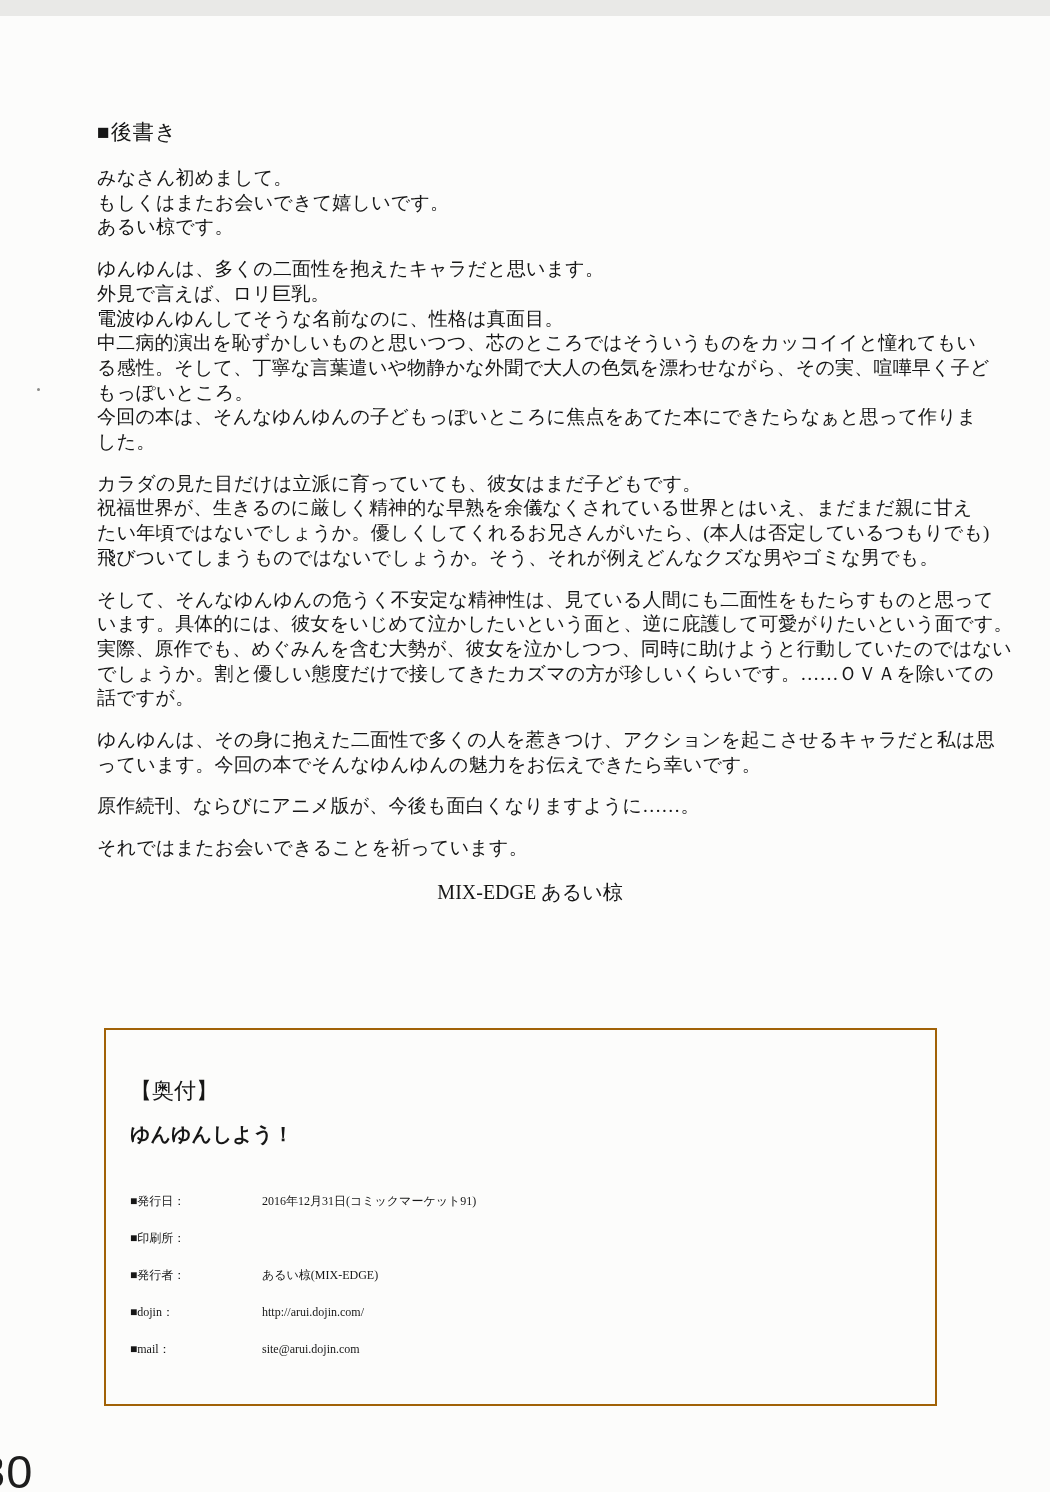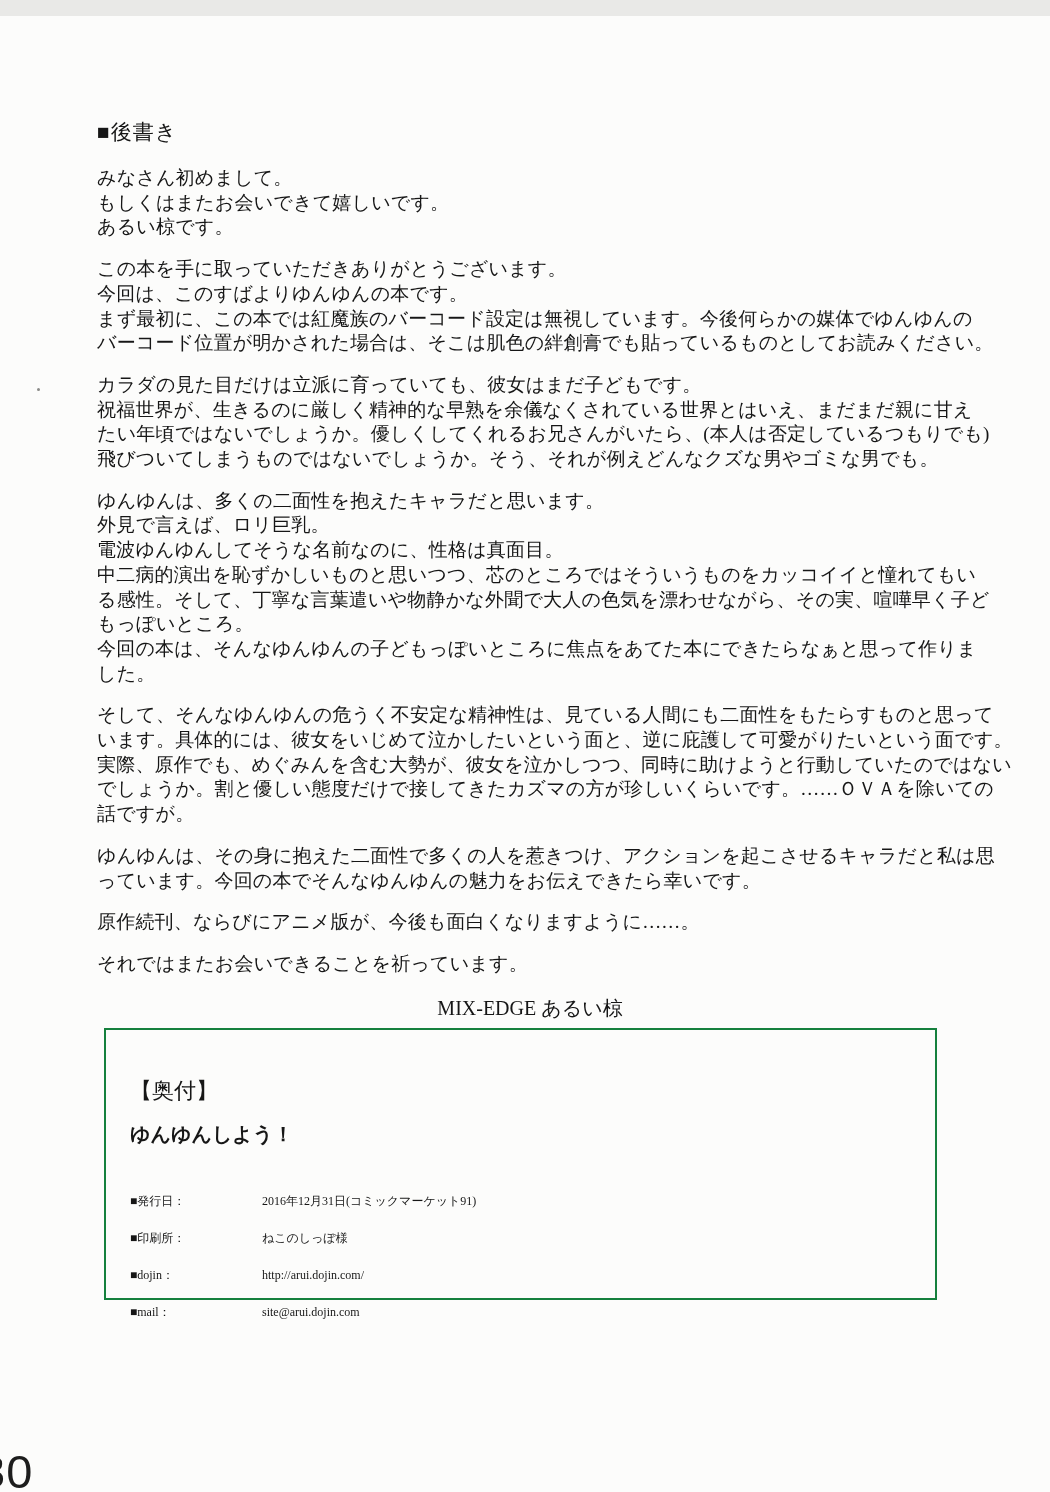--- a/index.html
+++ b/index.html
@@ -44,22 +44,22 @@
     line-height: 25px;
     text-align: center;
     padding-right: 14px;
     margin-top: 19px;
   }
   .colophon {
     position: absolute;
     left: 104px;
     top: 1012px;
     width: 833px;
-    height: 272px;
-    border: 2px solid #15803d;
+    height: 378px;
+    border: 2px solid #a16207;
     box-sizing: border-box;
     padding: 46px 30px 0 24px;
   }
   .colophon-title {
     font-size: 22px;
     line-height: 30px;
     margin: 0 0 14px 0;
   }
   .colophon-book-title {
     font-size: 20px;
@@ -106,36 +106,32 @@
 <body>
 
 <div class="page">
 
   <div class="afterword">
     <div class="afterword-heading">■後書き</div>
 
     <div class="para">みなさん初めまして。
 もしくはまたお会いできて嬉しいです。
 あるい椋です。</div>
-    <div class="para">この本を手に取っていただきありがとうございます。
-今回は、このすばよりゆんゆんの本です。
-まず最初に、この本では紅魔族のバーコード設定は無視しています。今後何らかの媒体でゆんゆんの
-バーコード位置が明かされた場合は、そこは肌色の絆創膏でも貼っているものとしてお読みください。</div>
-    <div class="para">カラダの見た目だけは立派に育っていても、彼女はまだ子どもです。
-祝福世界が、生きるのに厳しく精神的な早熟を余儀なくされている世界とはいえ、まだまだ親に甘え
-たい年頃ではないでしょうか。優しくしてくれるお兄さんがいたら、(本人は否定しているつもりでも)
-飛びついてしまうものではないでしょうか。そう、それが例えどんなクズな男やゴミな男でも。</div>
     <div class="para">ゆんゆんは、多くの二面性を抱えたキャラだと思います。
 外見で言えば、ロリ巨乳。
 電波ゆんゆんしてそうな名前なのに、性格は真面目。
 中二病的演出を恥ずかしいものと思いつつ、芯のところではそういうものをカッコイイと憧れてもい
 る感性。そして、丁寧な言葉遣いや物静かな外聞で大人の色気を漂わせながら、その実、喧嘩早く子ど
 もっぽいところ。
 今回の本は、そんなゆんゆんの子どもっぽいところに焦点をあてた本にできたらなぁと思って作りま
 した。</div>
+    <div class="para">カラダの見た目だけは立派に育っていても、彼女はまだ子どもです。
+祝福世界が、生きるのに厳しく精神的な早熟を余儀なくされている世界とはいえ、まだまだ親に甘え
+たい年頃ではないでしょうか。優しくしてくれるお兄さんがいたら、(本人は否定しているつもりでも)
+飛びついてしまうものではないでしょうか。そう、それが例えどんなクズな男やゴミな男でも。</div>
     <div class="para">そして、そんなゆんゆんの危うく不安定な精神性は、見ている人間にも二面性をもたらすものと思って
 います。具体的には、彼女をいじめて泣かしたいという面と、逆に庇護して可愛がりたいという面です。
 実際、原作でも、めぐみんを含む大勢が、彼女を泣かしつつ、同時に助けようと行動していたのではない
 でしょうか。割と優しい態度だけで接してきたカズマの方が珍しいくらいです。……ＯＶＡを除いての
 話ですが。</div>
     <div class="para">ゆんゆんは、その身に抱えた二面性で多くの人を惹きつけ、アクションを起こさせるキャラだと私は思
 っています。今回の本でそんなゆんゆんの魅力をお伝えできたら幸いです。</div>
     <div class="para extra-gap">原作続刊、ならびにアニメ版が、今後も面白くなりますように……。</div>
     <div class="para">それではまたお会いできることを祈っています。</div>
 
@@ -146,21 +142,24 @@
     <div class="colophon-title">【奥付】</div>
     <div class="colophon-book-title">ゆんゆんしよう！</div>
 
     <div class="colophon-entries">
       <div class="colophon-entry">
         <span class="colophon-label">■発行日：</span>
         <span class="colophon-value">2016年12月31日(コミックマーケット91)</span>
       </div>
       <div class="colophon-entry">
         <span class="colophon-label">■印刷所：</span>
-        <span class="colophon-value">ねこのしっぽ様</span>
+      </div>
+      <div class="colophon-entry">
+        <span class="colophon-label">■発行者：</span>
+        <span class="colophon-value">あるい椋(MIX-EDGE)</span>
       </div>
       <div class="colophon-entry">
         <span class="colophon-label">■dojin：</span>
         <span class="colophon-value">http://arui.dojin.com/</span>
       </div>
       <div class="colophon-entry">
         <span class="colophon-label">■mail：</span>
         <span class="colophon-value">site@arui.dojin.com</span>
       </div>
     </div>

